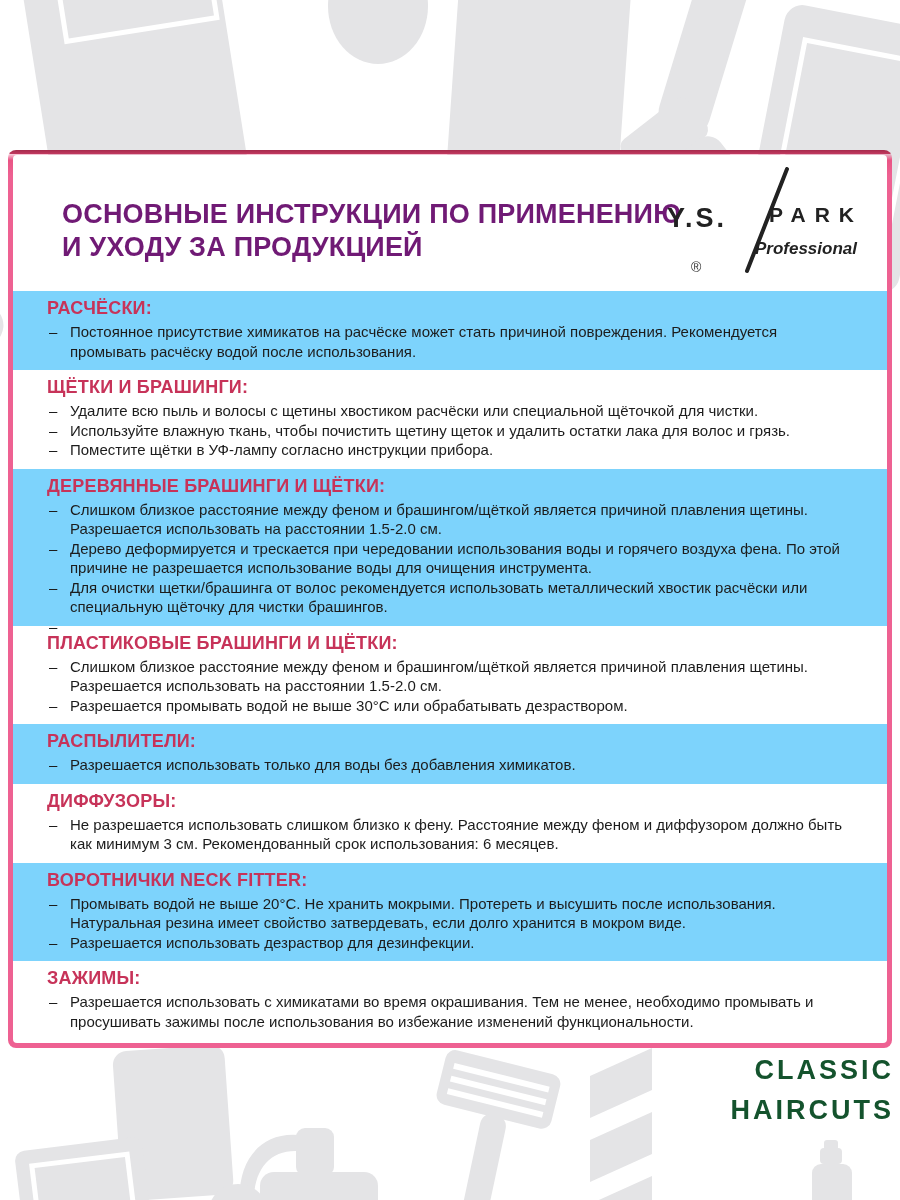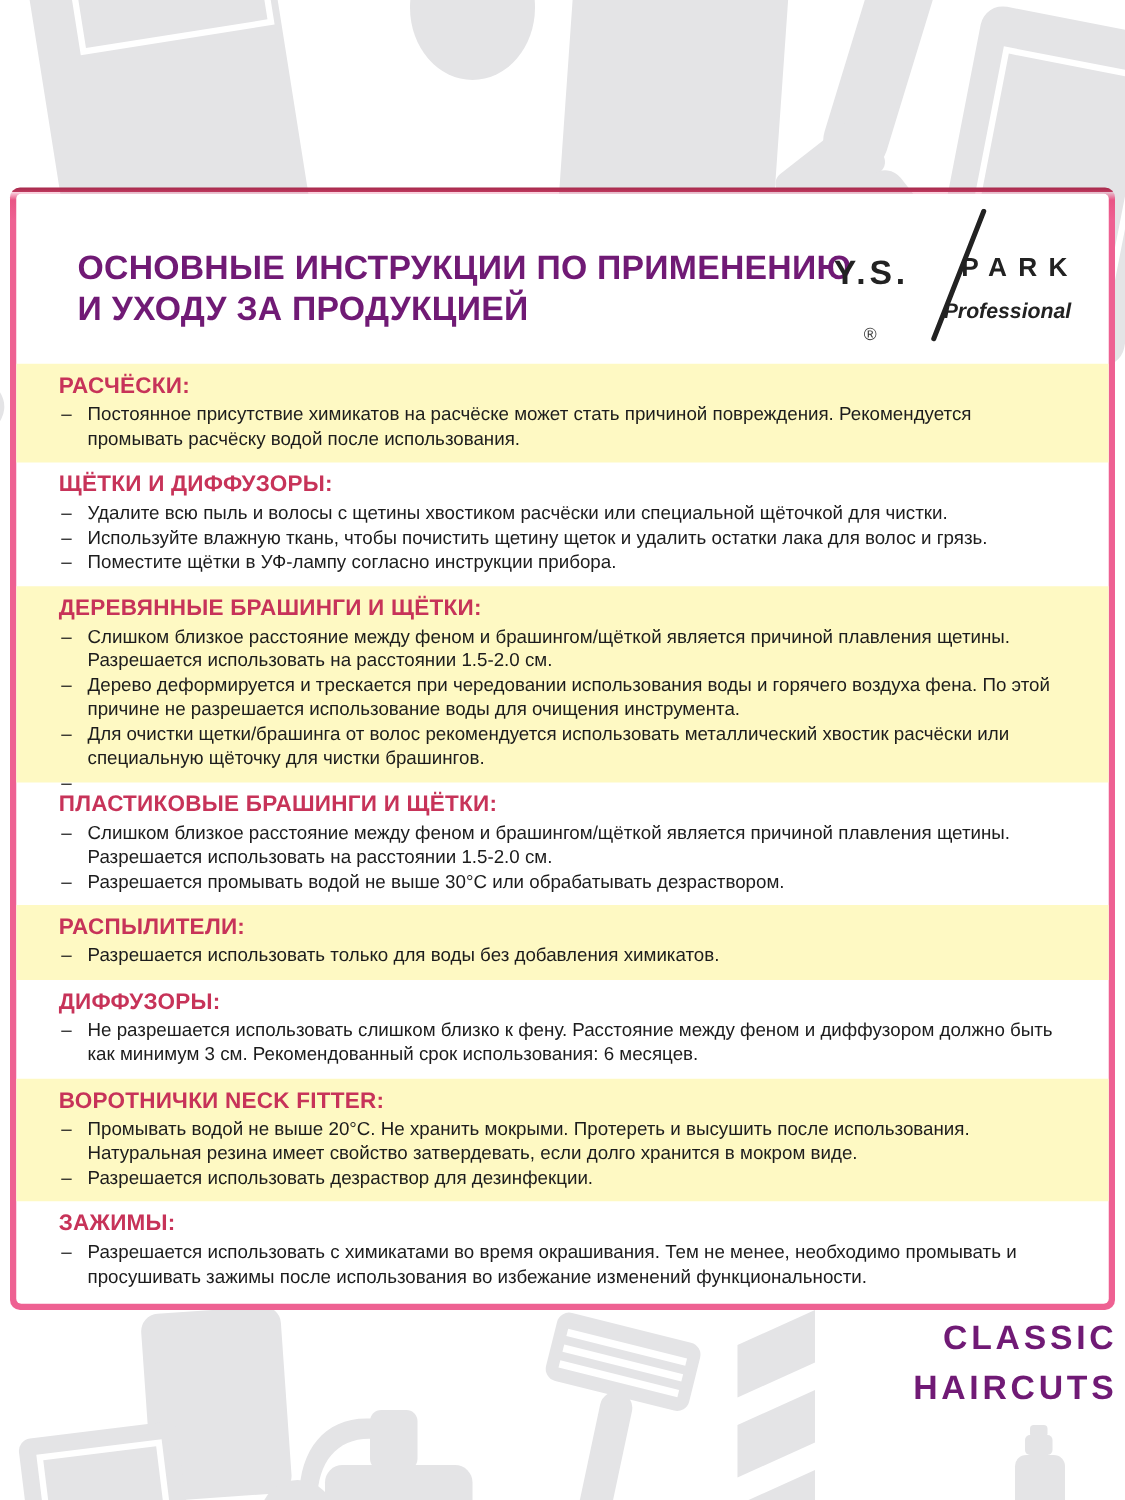--- a/index.html
+++ b/index.html
@@ -8,21 +8,21 @@
     font-family:"Liberation Sans", sans-serif;position:relative;
   }
   .stage{position:relative;width:900px;height:1200px;overflow:hidden;}
 
   
   .bg-layer{position:absolute;inset:0;z-index:0;}
 
   
   .watermark{
     position:absolute;right:6px;top:1050px;z-index:1;text-align:right;
-    color:#701a75;font-weight:bold;font-size:27px;letter-spacing:3px;line-height:40px;
+    color:#14532d;font-weight:bold;font-size:27px;letter-spacing:3px;line-height:40px;
   }
 
   
   .card-border{
     position:absolute;left:8px;top:150px;width:884px;height:898px;z-index:2;
     border-radius:8px;box-sizing:border-box;padding:5px;
     background:linear-gradient(180deg,#a62a4c 0px,#c23a60 4px,#e9558546 0,#e95585 10px,#ee6192 26px,#ee6192 100%);
   }
   .card{
     width:100%;height:100%;background:#ffffff;border-radius:4px;
@@ -37,21 +37,21 @@
   .logo{position:absolute;top:16px;right:30px;width:190px;height:104px;color:#222;}
   .logo-slash{position:absolute;left:72px;top:-4px;width:56px;height:108px;}
   .logo-ys{position:absolute;left:0;top:32px;font-size:27px;font-weight:bold;letter-spacing:3px;}
   .logo-park{position:absolute;right:-6px;top:32px;font-size:21px;font-weight:bold;letter-spacing:9px;}
   .logo-sub{position:absolute;right:0;bottom:16px;font-size:17px;font-weight:bold;font-style:italic;}
   .logo-reg{position:absolute;left:24px;bottom:0;font-size:14px;color:#333;}
 
   
   #sections{flex:1;}
   .band{padding:7px 40px 9px 34px;}
-  .band.pink{background:#fef9c3;}
+  .band.pink{background:#7dd3fc;}
   .band-heading{
     margin:0 0 3px 0;font-size:18px;line-height:21px;font-weight:bold;
     color:#c73359;letter-spacing:0.2px;
   }
   .band-list{list-style:none;margin:0;padding:0;}
   .bullet{
     position:relative;padding-left:23px;font-size:15px;line-height:19.5px;
     color:#1c1c1c;max-width:780px;
   }
   .dash{position:absolute;left:2px;top:0;}
@@ -171,21 +171,21 @@
     <h2 class="band-heading">РАСЧЁСКИ:</h2>
     <ul class="band-list">
   <li class="bullet">
     <span class="dash">–</span>
     <span class="bullet-text">Постоянное присутствие химикатов на расчёске может стать причиной повреждения. Рекомендуется промывать расчёску водой после использования.</span>
   </li>
 </ul>
   </section>
 
   <section class="band white">
-    <h2 class="band-heading">ЩЁТКИ И ДИФФУЗОРЫ:</h2>
+    <h2 class="band-heading">ЩЁТКИ И БРАШИНГИ:</h2>
     <ul class="band-list">
   <li class="bullet">
     <span class="dash">–</span>
     <span class="bullet-text">Удалите всю пыль и волосы с щетины хвостиком расчёски или специальной щёточкой для чистки.</span>
   </li>
 
   <li class="bullet">
     <span class="dash">–</span>
     <span class="bullet-text">Используйте влажную ткань, чтобы почистить щетину щеток и удалить остатки лака для волос и грязь.</span>
   </li>

